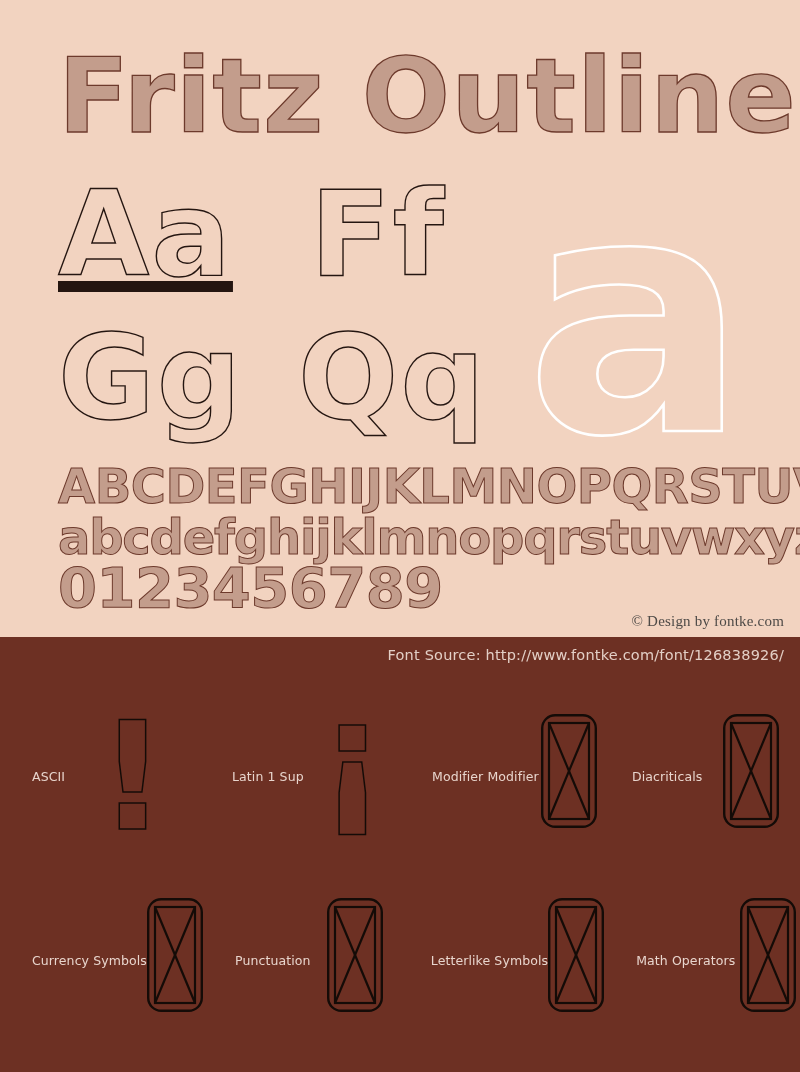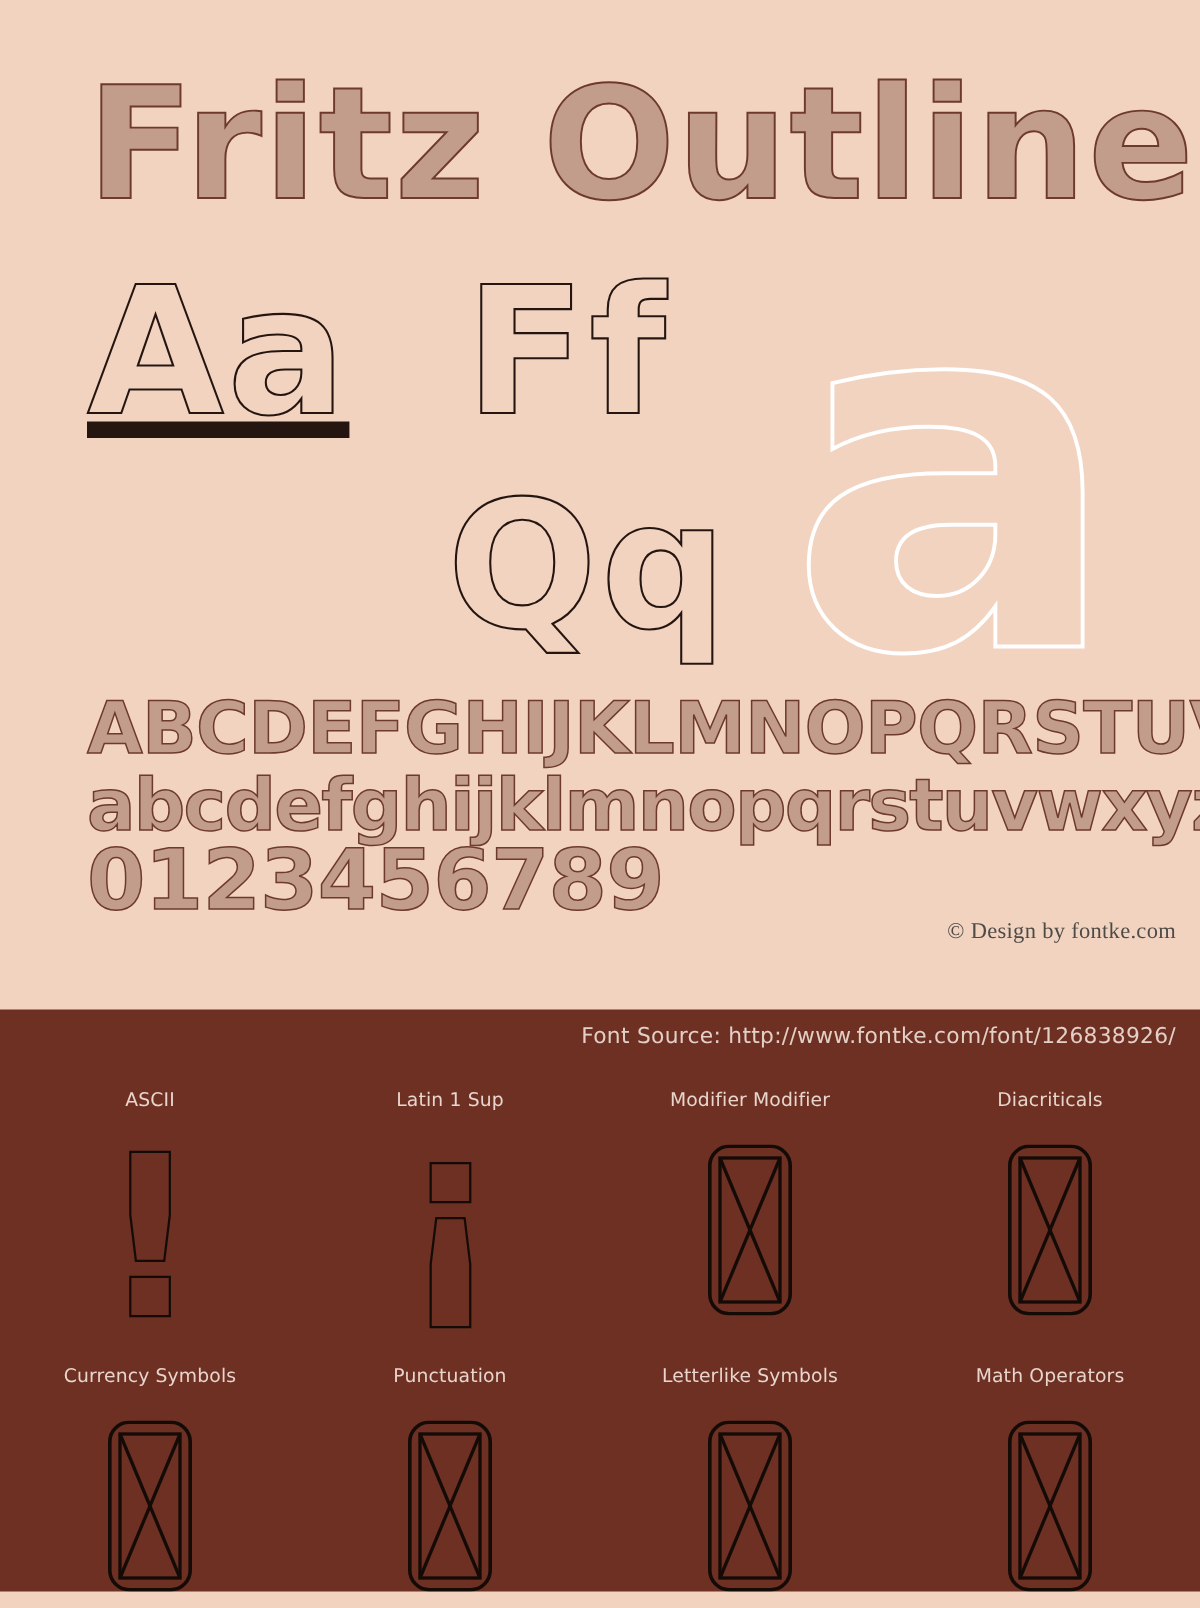--- a/index.html
+++ b/index.html
@@ -120,23 +120,22 @@
     letter-spacing: 0.2px;
     white-space: nowrap;
   }
 
   
   #blocks-panel {
     position: absolute;
     left: 0;
     top: 637px;
     width: 800px;
-    height: 388px;
+    height: 435px;
     background: #6d3023;
-    margin-top: 36px;
   }
   #font-source-line {
     position: absolute;
     right: 16px;
     top: 10px;
     font-size: 14.5px;
     color: #e3cfc6;
     font-family: "DejaVu Sans", sans-serif;
     letter-spacing: 0.2px;
     white-space: nowrap;
@@ -150,22 +149,22 @@
   }
   .block-row {
     display: flex;
     width: 800px;
     height: 184px;
   }
   .block-cell {
     flex: 1 1 25%;
     position: relative;
     display: flex;
-    flex-direction: column;
     align-items: center;
+    padding-left: 32px;
   }
   .block-label {
     font-size: 12.5px;
     color: #e8d5cd;
     font-family: "DejaVu Sans", sans-serif;
     letter-spacing: 0.1px;
     margin-top: 10px;
     white-space: nowrap;
   }
   .block-glyph-area {
@@ -203,20 +202,21 @@
 <div id="page">
 
   <div id="specimen-panel">
 
     <div id="font-title" class="outline-dark">Fritz Outline</div>
 
     <div id="pair-aa" class="pair outline-black">Aa</div>
 
     <div id="pair-ff" class="pair outline-black">Ff</div>
 
+    <div id="pair-gg" class="pair outline-black">Gg</div>
 
     <div id="pair-qq" class="pair outline-black">Qq</div>
 
     <div id="feature-glyph" class="outline-white">a</div>
 
     <div id="row-uppercase" class="specimen-row outline-dark">ABCDEFGHIJKLMNOPQRSTUVWXYZ</div>
 
     <div id="row-lowercase" class="specimen-row outline-dark">abcdefghijklmnopqrstuvwxyz</div>
 
     <div id="row-digits" class="specimen-row outline-dark">0123456789</div>

